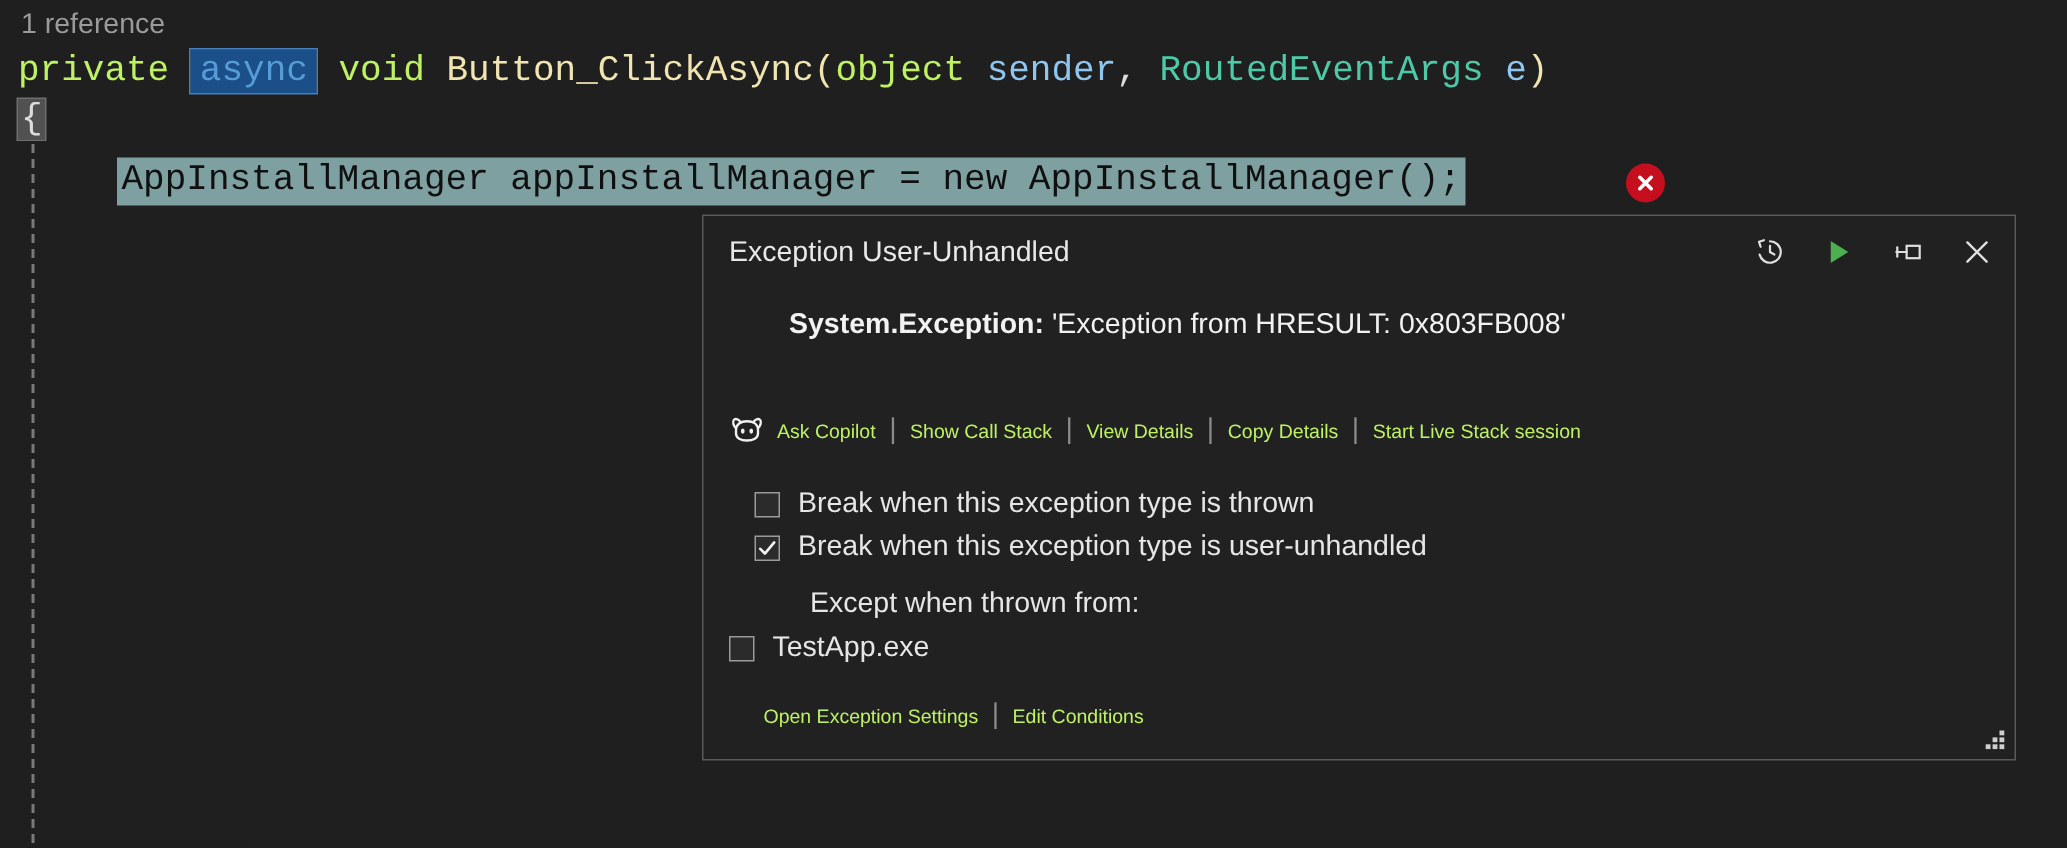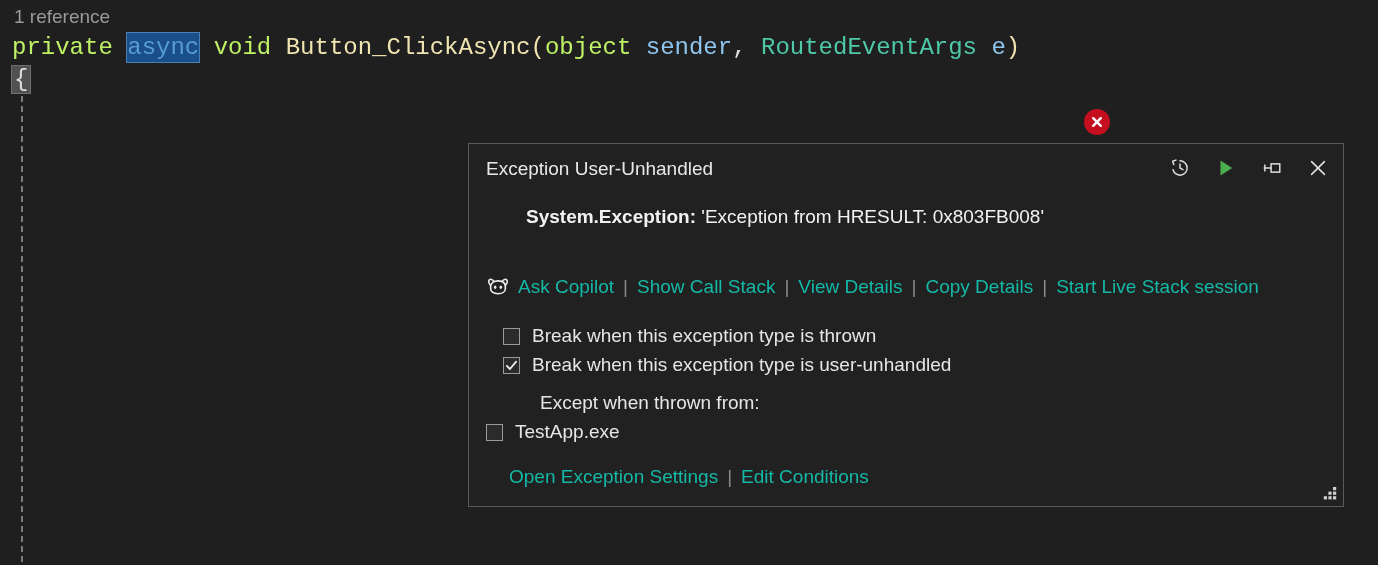--- a/index.html
+++ b/index.html
@@ -61,21 +61,21 @@
   .tok-type      { color: #4ec9a8; }
   .tok-param     { color: #8fc6ef; }
   .tok-plain     { color: #dcdcdc; }
   .tok-punct     { color: #dcdcdc; }
   .tok-paren     { color: #f0e4b0; }
 
   .sel-async {
     background: #1b4f8a;
     outline: 1px solid #4a7fb5;
     color: #569cd6;
-    padding: 1px 0;
+    padding: 1px 6px;
   }
 
   
   #indent-guide {
     position: absolute;
     left: 21px;
     top: 96px;
     width: 0px;
     height: 466px;
     border-left: 2px dashed #7a7a7a;
@@ -172,22 +172,22 @@
     display: flex;
     align-items: center;
     white-space: nowrap;
   }
   #copilot-icon {
     margin-right: 8px;
     display: flex;
     align-items: center;
   }
   .link {
-    color: #14b8a6;
-    font-size: 19px;
+    color: #bef264;
+    font-size: 13px;
     cursor: pointer;
     text-decoration: none;
   }
   .sep {
     color: #8a8a8a;
     font-size: 19px;
     margin: 0 9px;
     user-select: none;
   }
 
@@ -268,20 +268,21 @@
 <div id="editor">
 
   <div class="codelens">1 reference</div>
 
   <div class="code-line" id="line-signature"><span class="tok-keyword">private</span><span class="tok-plain"> </span><span class="sel-async">async</span><span class="tok-plain"> </span><span class="tok-keyword">void</span><span class="tok-plain"> </span><span class="tok-method">Button_ClickAsync</span><span class="tok-paren">(</span><span class="tok-keyword">object</span><span class="tok-plain"> </span><span class="tok-param">sender</span><span class="tok-punct">,</span><span class="tok-plain"> </span><span class="tok-type">RoutedEventArgs</span><span class="tok-plain"> </span><span class="tok-param">e</span><span class="tok-paren">)</span></div>
 
   <div class="code-line" id="line-brace"><span class="brace-match tok-plain">{</span></div>
 
   <div id="indent-guide"></div>
 
+  <div id="line-statement">AppInstallManager appInstallManager = new AppInstallManager();</div>
 
   <div id="error-glyph">
     <svg width="16" height="16" viewBox="0 0 16 16" aria-hidden="true">
       <path d="M4.2 4.2 L11.8 11.8 M11.8 4.2 L4.2 11.8" stroke="#ffffff" stroke-width="2.4" stroke-linecap="round"></path>
     </svg>
   </div>
 </div>
 
 <div id="exception-popup">
 

